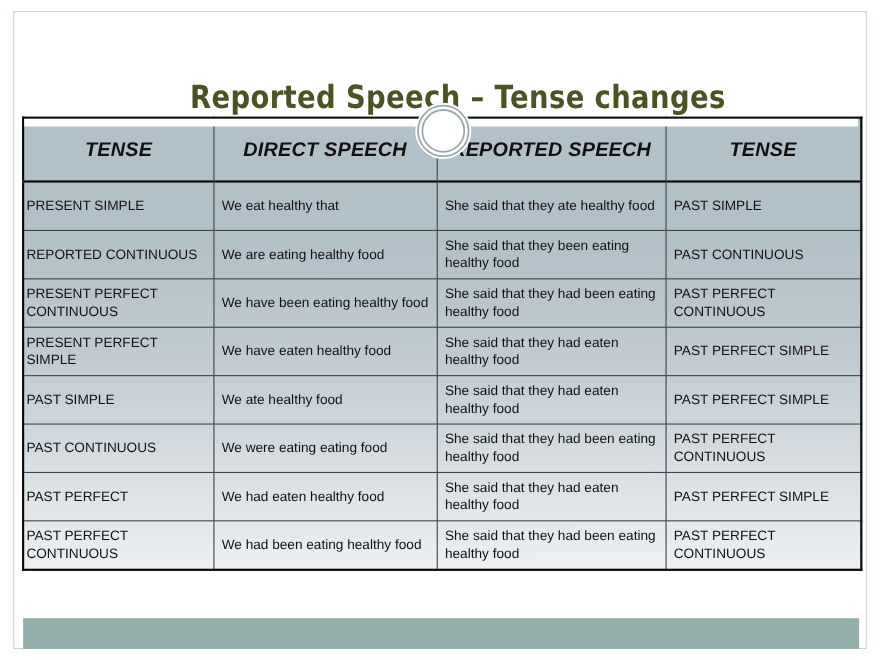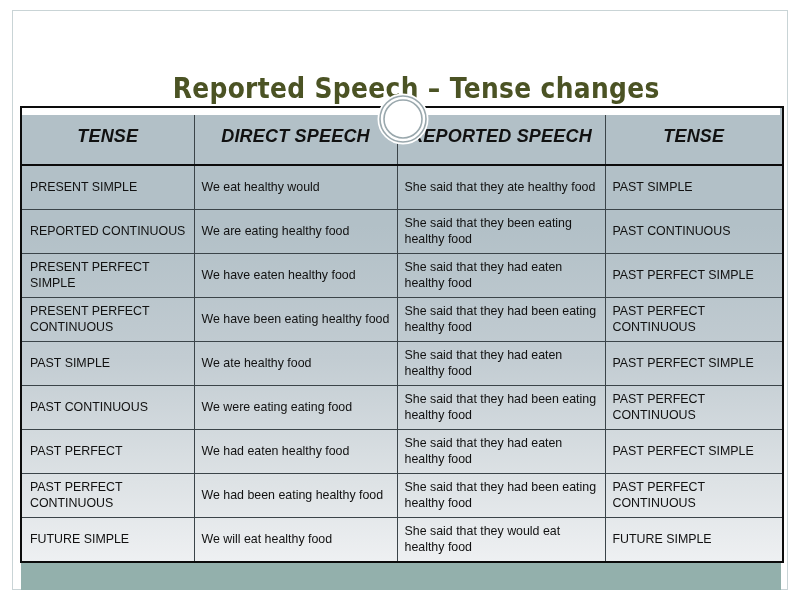--- a/index.html
+++ b/index.html
@@ -94,21 +94,21 @@
     line-height: 1.12;
     border-bottom-width: 2.2px;
     border-bottom-color: #0c0c0c;
   }
   #tense-table tbody td {
     height: 33px;
     font-size: 12.4px;
     line-height: 1.28;
     text-align: left;
   }
-  #tense-table tbody tr td:first-child { padding-left: 8px; }
+  #tense-table tbody tr td:first-child { padding-left: 2px; }
 
   
   #table-top-gap {
     position: absolute;
     left: 9px;
     top: 97px;
     width: 758px;
     height: 7px;
     background: #ffffff;
     z-index: 4;
@@ -153,43 +153,43 @@
       <tr>
         <th>TENSE</th>
         <th>DIRECT SPEECH</th>
         <th>REPORTED SPEECH</th>
         <th>TENSE</th>
       </tr>
     </thead>
     <tbody>
       <tr>
         <td>PRESENT SIMPLE</td>
-        <td>We eat healthy would</td>
+        <td>We eat healthy that</td>
         <td>She said that they ate healthy food</td>
         <td>PAST SIMPLE</td>
       </tr>
       <tr>
         <td>REPORTED CONTINUOUS</td>
         <td>We are eating healthy food</td>
         <td>She said that they been eating healthy food</td>
         <td>PAST CONTINUOUS</td>
       </tr>
       <tr>
+        <td>PRESENT PERFECT CONTINUOUS</td>
+        <td>We have been eating healthy food</td>
+        <td>She said that they had been eating  healthy food</td>
+        <td>PAST PERFECT CONTINUOUS</td>
+      </tr>
+      <tr>
         <td>PRESENT PERFECT SIMPLE</td>
         <td>We have eaten healthy food</td>
         <td>She said that they had eaten healthy food</td>
         <td>PAST PERFECT SIMPLE</td>
       </tr>
       <tr>
-        <td>PRESENT PERFECT CONTINUOUS</td>
-        <td>We have been eating healthy food</td>
-        <td>She said that they had been eating  healthy food</td>
-        <td>PAST PERFECT CONTINUOUS</td>
-      </tr>
-      <tr>
         <td>PAST SIMPLE</td>
         <td>We ate healthy food</td>
         <td>She said that they had eaten healthy food</td>
         <td>PAST PERFECT SIMPLE</td>
       </tr>
       <tr>
         <td>PAST CONTINUOUS</td>
         <td>We were eating eating food</td>
         <td>She said that they had been eating healthy food</td>
         <td>PAST PERFECT CONTINUOUS</td>
@@ -199,24 +199,18 @@
         <td>We had eaten healthy food</td>
         <td>She said that they had eaten healthy food</td>
         <td>PAST PERFECT SIMPLE</td>
       </tr>
       <tr>
         <td>PAST PERFECT CONTINUOUS</td>
         <td>We had been eating healthy food</td>
         <td>She said that they had been eating  healthy food</td>
         <td>PAST PERFECT CONTINUOUS</td>
       </tr>
-      <tr>
-        <td>FUTURE SIMPLE</td>
-        <td>We will eat healthy food</td>
-        <td>She said that they would eat healthy food</td>
-        <td>FUTURE SIMPLE</td>
-      </tr>
     </tbody>
   </table>
 
   <div id="footer-band"></div>
 
 </div>
 
 </body></html>

